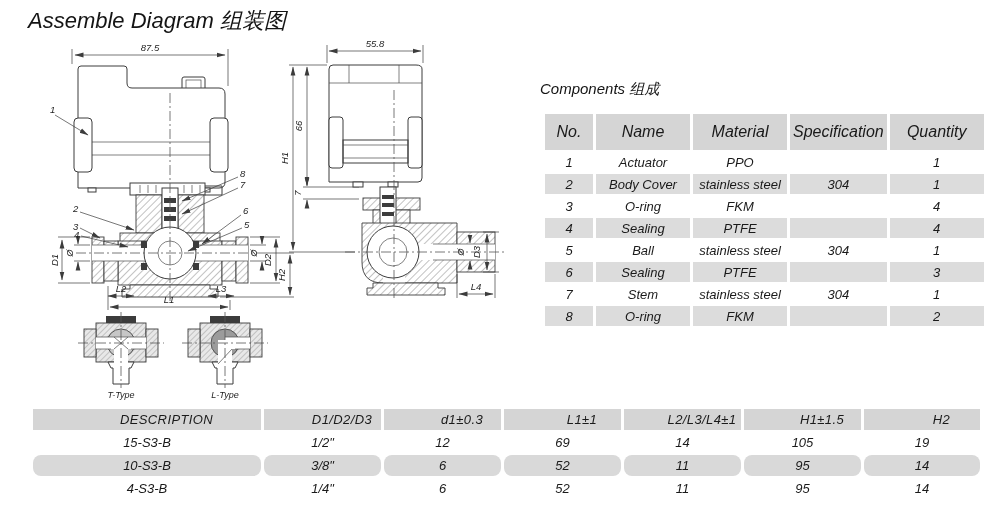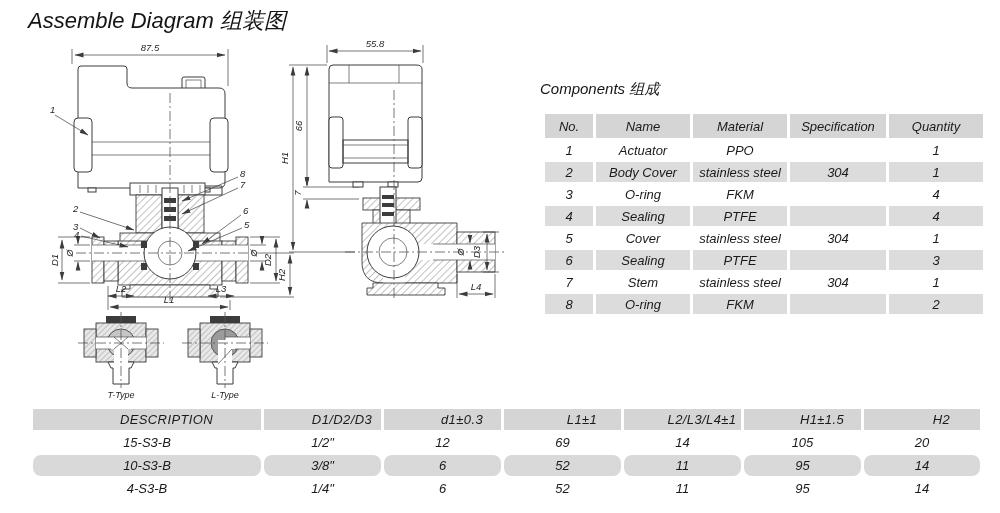--- a/index.html
+++ b/index.html
@@ -5,21 +5,21 @@
   html,body{margin:0;padding:0;background:#fff;}
   .page{position:relative;width:1000px;height:513px;background:#fff;overflow:hidden;
         font-family:"Liberation Sans",sans-serif;color:#1a1a1a;font-style:italic;}
   .title{position:absolute;left:28px;top:6px;font-size:22px;font-weight:500;color:#141414;}
   .comp-heading{position:absolute;left:540px;top:80px;font-size:15px;font-weight:500;color:#141414;}
 
   table{border-collapse:separate;border-spacing:3px 2px;}
   td,th{text-align:center;vertical-align:middle;font-weight:400;white-space:nowrap;
         overflow:hidden;}
   .comp-table{position:absolute;left:542px;top:112px;}
-  .comp-table th{background:#d5d5d5;font-size:13px;height:20px;padding:2px 3px;}
+  .comp-table th{background:#d5d5d5;font-size:16px;height:20px;padding:8px 3px;}
   .comp-table td{font-size:13px;height:20px;padding:0 3px;}
   .comp-table tr.stripe td{background:#dcdcdc;}
 
   .spec-table{position:absolute;left:30px;top:407px;}
   .spec-table th{background:#d5d5d5;font-size:13px;height:19px;letter-spacing:.4px;padding-left:40px;}
   .spec-table td{font-size:13px;height:19px;}
   .spec-table tr.stripe td{background:#d9d9d9;border-radius:8px;}
 
   svg{position:absolute;overflow:visible;}
   svg text{font-family:"Liberation Sans",sans-serif;font-size:9.5px;fill:#222;}
@@ -369,21 +369,21 @@
     </tr>
     <tr class="stripe">
       <td>4</td>
       <td>Sealing</td>
       <td>PTFE</td>
       <td></td>
       <td>4</td>
     </tr>
     <tr>
       <td>5</td>
-      <td>Cover</td>
+      <td>Ball</td>
       <td>stainless steel</td>
       <td>304</td>
       <td>1</td>
     </tr>
     <tr class="stripe">
       <td>6</td>
       <td>Sealing</td>
       <td>PTFE</td>
       <td></td>
       <td>3</td>
@@ -425,21 +425,21 @@
       <th>H1±1.5</th>
       <th>H2</th>
     </tr>
     <tr>
       <td>15-S3-B</td>
       <td>1/2"</td>
       <td>12</td>
       <td>69</td>
       <td>14</td>
       <td>105</td>
-      <td>20</td>
+      <td>19</td>
     </tr>
     <tr class="stripe">
       <td>10-S3-B</td>
       <td>3/8"</td>
       <td>6</td>
       <td>52</td>
       <td>11</td>
       <td>95</td>
       <td>14</td>
     </tr>

